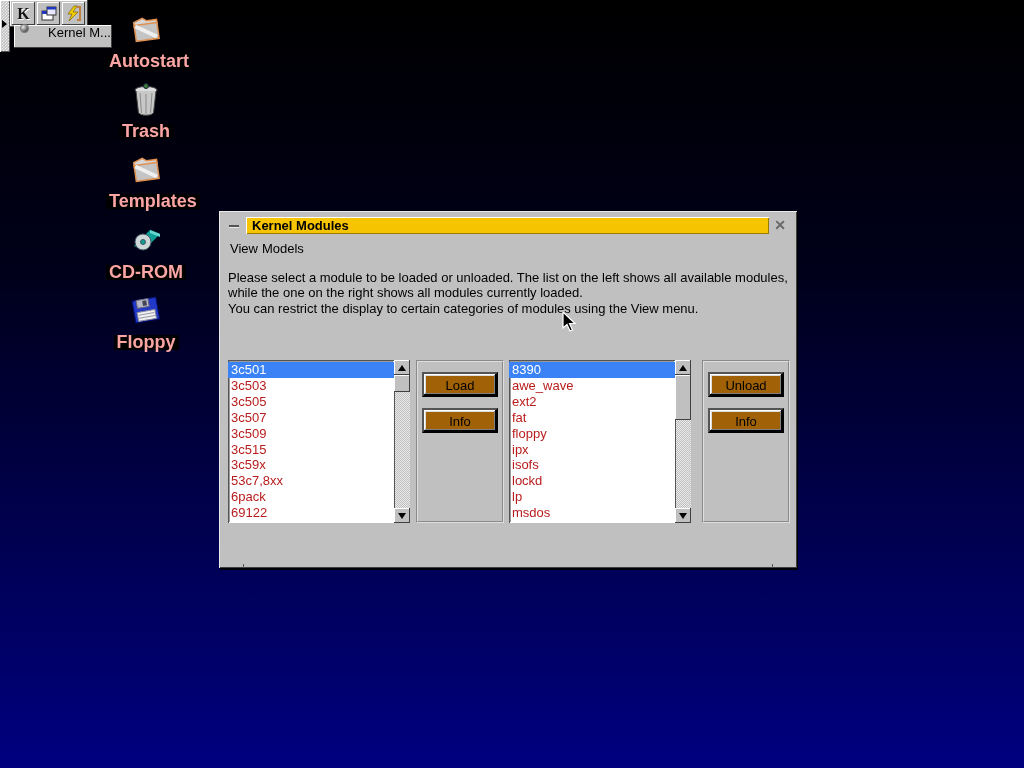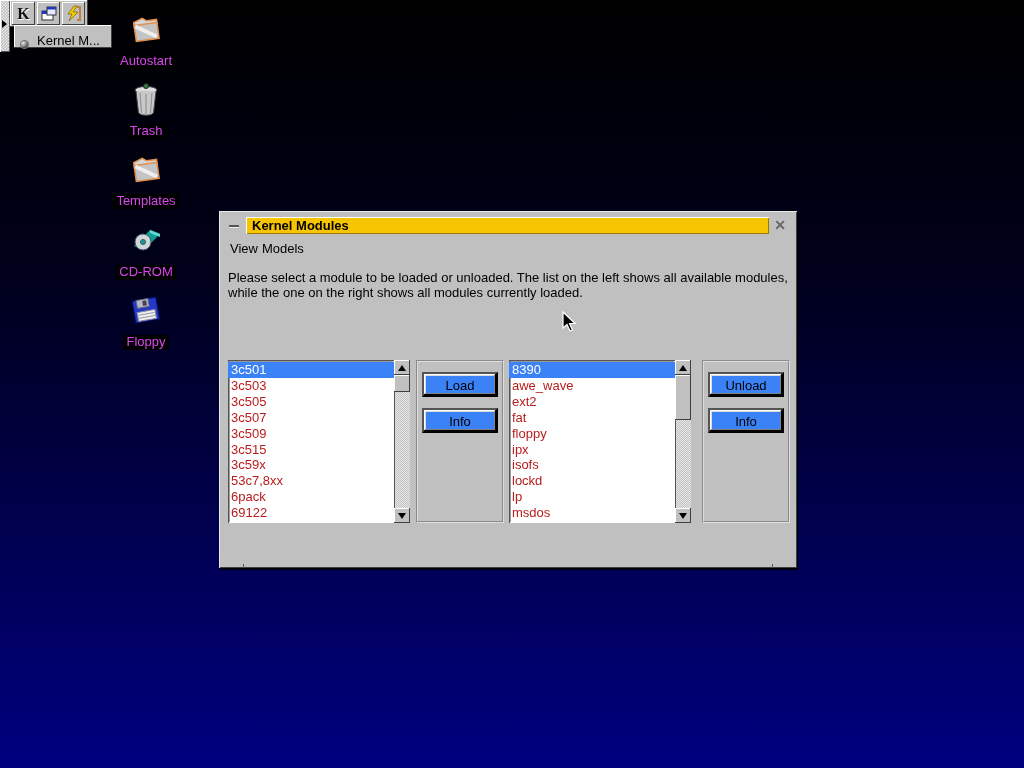--- a/index.html
+++ b/index.html
@@ -6,21 +6,21 @@
   html,body { width:1024px; height:768px; overflow:hidden; }
   body {
     font-family:"Liberation Sans", sans-serif;
     background:linear-gradient(to bottom, #000000 0%, #00001a 35%, #000080 100%);
     position:relative;
     cursor:default;
   }
 
   
   .raised {
-    background:#3b82f6;
+    background:#a16207;
     box-shadow: inset -1px -1px 0 #000, inset 1px 1px 0 #fff,
                 inset -2px -2px 0 #808080, inset 2px 2px 0 #dcdcdc;
   }
   .raised-thin {
     background:#c0c0c0;
     box-shadow: inset -1px -1px 0 #404040, inset 1px 1px 0 #fff;
   }
   .sunken-field {
     background:#fff;
     box-shadow: inset 1px 1px 0 #555, inset -1px -1px 0 #fff,
@@ -48,37 +48,37 @@
     display:flex; align-items:center; gap:2px; padding:0 2px;
   }
   .panel-btn {
     width:23px; height:23px; display:flex; align-items:center; justify-content:center;
     background:#c0c0c0;
   }
   .k-glyph { font-weight:bold; font-size:16px; color:#111;
     text-shadow:1px 1px 0 #fff; font-family:"Liberation Serif", serif; }
   #taskbar-item {
     position:absolute; left:14px; top:25px; width:98px; height:23px;
-    display:flex; align-items:flex-end; gap:9px; padding-left:7px;
+    display:flex; align-items:flex-start; gap:20px; padding-left:7px;
     font-size:13px; color:#000;
   }
   .led-dot {
     width:7px; height:7px; border-radius:50%;
     background:radial-gradient(circle at 30% 30%, #e8e8e8, #555 70%);
     box-shadow:0 0 0 1px #777;
   }
 
   
   .desk-icon {
     position:absolute; left:106px; width:80px; text-align:center;
   }
   .desk-icon .ic { height:40px; display:flex; align-items:center; justify-content:center; }
   .desk-icon .lbl {
     display:inline-block; margin-top:4px; padding:0 3px 1px;
-    color:#d946ef; background:#000; font-size:13px; line-height:14px;
+    color:#fca5a5; background:#000; font-size:18px; line-height:14px;font-weight:bold;
   }
   #icon-autostart { top:10px; }
   #icon-trash     { top:80px; }
   #icon-templates { top:150px; }
   #icon-cdrom     { top:221px; }
   #icon-floppy    { top:291px; }
 
   
   #window {
     position:absolute; left:219px; top:211px; width:578px; height:357px;
@@ -276,20 +276,21 @@
   </div>
 
   <div id="menubar">
     <span class="menu-item">View</span>
     <span class="menu-item">Models</span>
   </div>
 
   <div id="description">
     <div>Please select a module to be loaded or unloaded. The list on the left shows all available modules,</div>
     <div>while the one on the right shows all modules currently loaded.</div>
+    <div>You can restrict the display to certain categories of modules using the View menu.</div>
   </div>
 
   <div class="list-widget" id="list-available">
     <div class="list-view sunken-field">
         <div class="list-item selected">3c501</div>
         <div class="list-item">3c503</div>
         <div class="list-item">3c505</div>
         <div class="list-item">3c507</div>
         <div class="list-item">3c509</div>
         <div class="list-item">3c515</div>

